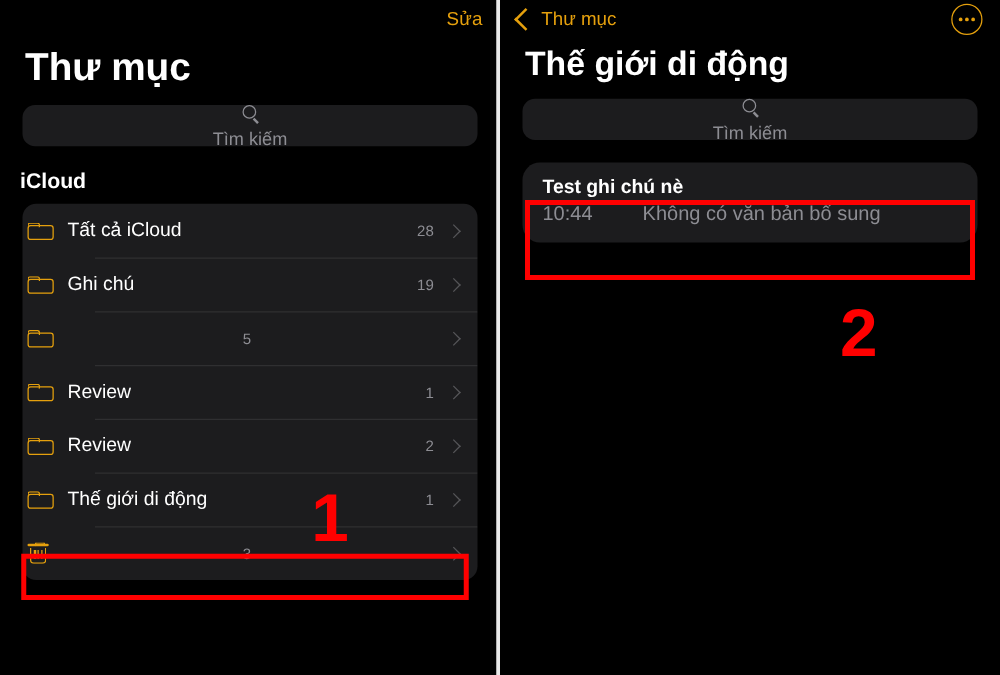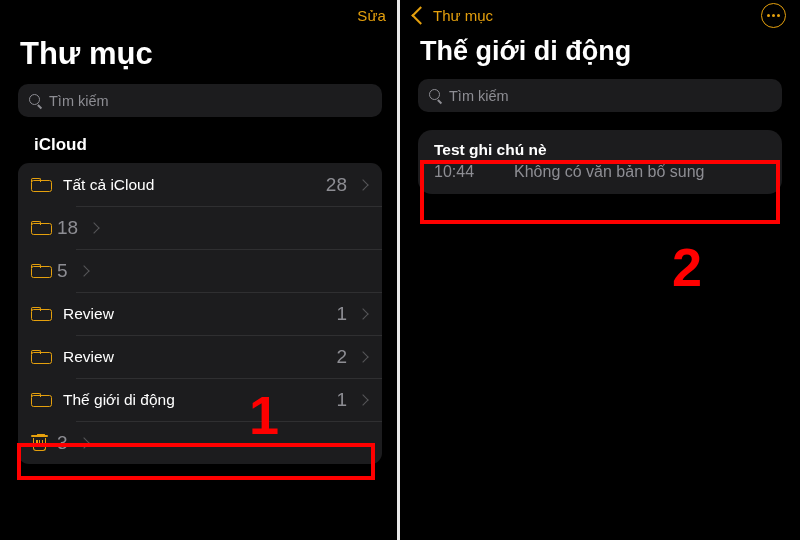--- a/index.html
+++ b/index.html
@@ -101,20 +101,21 @@
   
   .search-wrap { padding: 12px 18px 0 18px; }
   .search-box {
     background: #1c1c1e;
     border-radius: 10px;
     height: 33px;
     display: flex;
     align-items: center;
     padding: 0 11px;
     gap: 7px;
+    flex-direction: column;
   }
   .mag {
     position: relative;
     width: 13px;
     height: 13px;
     flex: none;
   }
   .mag::before {
     content: "";
     position: absolute;
@@ -135,37 +136,38 @@
   .search-ph {
     color: #8d8d93;
     font-size: 14.5px;
   }
 
   
   .section-head {
     color: #ffffff;
     font-size: 17px;
     font-weight: bold;
-    padding: 18px 0 8px 34px;
+    padding: 18px 0 8px 16px;
   }
 
   
   .card {
     margin: 0 18px;
     background: #1c1c1e;
     border-radius: 11px;
     overflow: hidden;
   }
 
   .row {
     display: flex;
     align-items: center;
     height: 43px;
-    padding: 0 13px 0 13px;
-    position: relative;
+    padding: 0 13px 0 4px;
+    position: relative;
+    justify-content: space-between;
   }
   .row + .row::before {
     content: "";
     position: absolute;
     left: 58px;
     right: 0;
     top: 0;
     height: 1px;
     background: #2f2f31;
   }
@@ -249,21 +251,21 @@
 
   .row-label {
     color: #ffffff;
     font-size: 15.5px;
     flex: 1;
     padding-left: 6px;
     white-space: nowrap;
   }
   .row-count {
     color: #8d8d93;
-    font-size: 19px;
+    font-size: 12px;
     padding-right: 12px;
   }
   .chev {
     width: 7px;
     height: 7px;
     border-top: 1.8px solid #565659;
     border-right: 1.8px solid #565659;
     transform: rotate(45deg);
     flex: none;
     margin-right: 2px;
@@ -336,21 +338,22 @@
         </span>
       <span class="row-label">Tất cả iCloud</span>
       <span class="row-count">28</span>
       <span class="chev"></span>
     </div>
 
     <div class="row">
       <span class="ico">
           <span class="folder"></span>
         </span>
-      <span class="row-count">18</span>
+      <span class="row-label">Ghi chú</span>
+      <span class="row-count">19</span>
       <span class="chev"></span>
     </div>
 
     <div class="row">
       <span class="ico">
           <span class="folder"></span>
         </span>
       <span class="row-count">5</span>
       <span class="chev"></span>
     </div>

